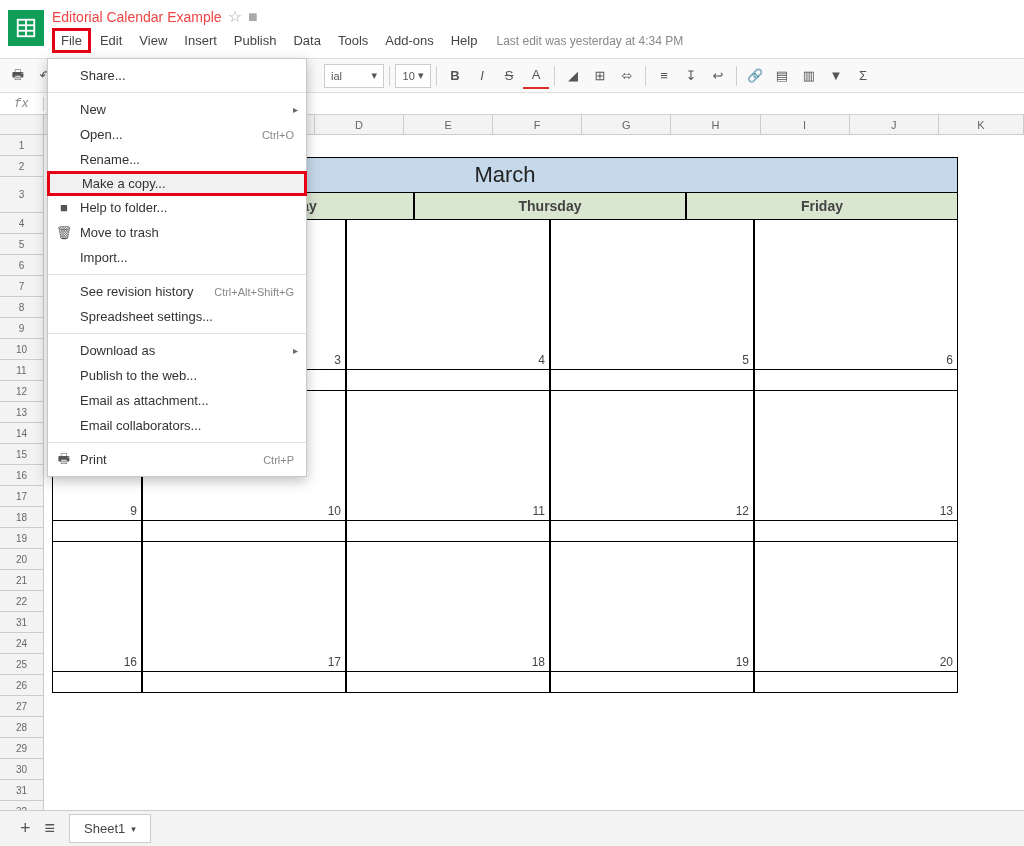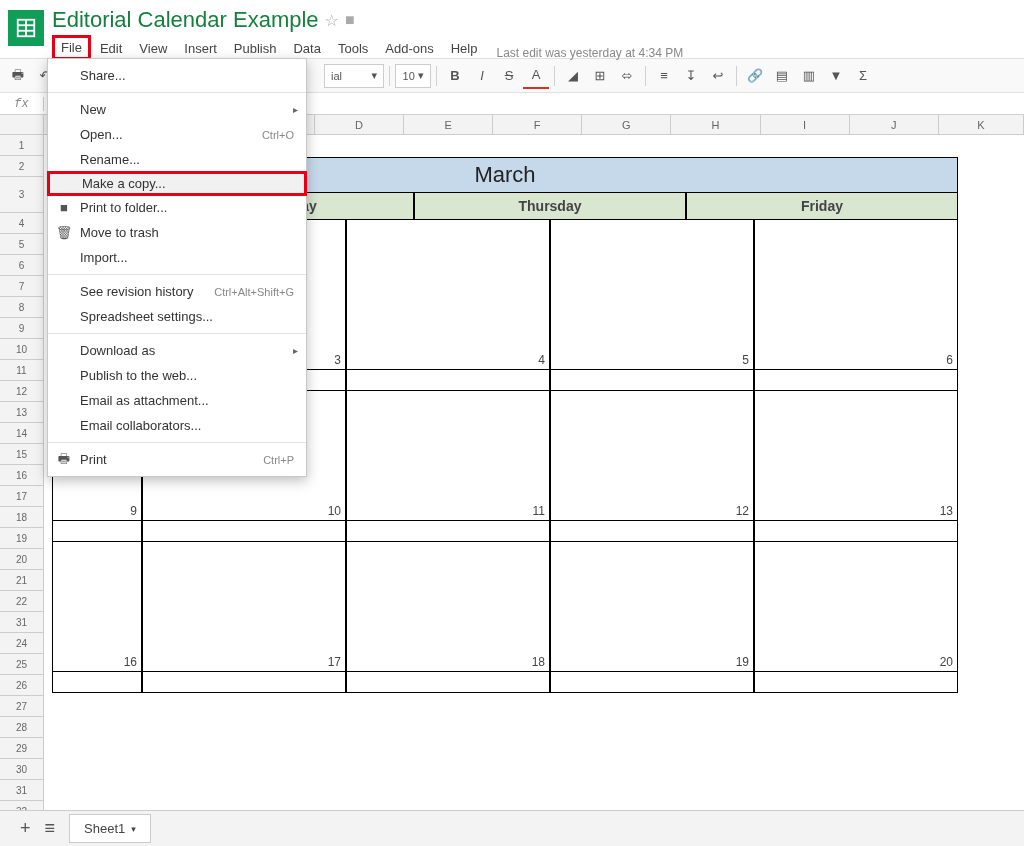--- a/index.html
+++ b/index.html
@@ -2,23 +2,23 @@
 <html><head>
 <meta charset="utf-8">
 <style>
 * { box-sizing: border-box; margin: 0; padding: 0; }
 body { font-family: Arial, sans-serif; font-size: 13px; color: #444; background: #fff; width: 1024px; height: 846px; overflow: hidden; position: relative; }
 .top-header { display: flex; align-items: flex-start; padding: 5px 0 0 0; height: 58px; }
 .logo { width: 36px; height: 36px; background: #0f9d58; margin: 5px 8px 0 8px; display: flex; align-items: center; justify-content: center; }
 .logo svg { width: 22px; height: 22px; }
 .title-area { flex: 1; }
 .doc-title-row { display: flex; align-items: center; gap: 6px; padding: 2px 0; }
-.doc-title { font-size: 22px; color: #15803d; }
+.doc-title { font-size: 14px; color: #ef4444; }
 .star-icon, .folder-icon { color: #aaa; font-size: 16px; }
-.menubar { display: flex; align-items: flex-end; gap: 1px; font-size: 13px; color: #444; }
+.menubar { display: flex; align-items: center; gap: 1px; font-size: 13px; color: #444; }
 .menu-item { padding: 4px 8px; cursor: pointer; }
 .menu-item.file-menu { border: 3px solid #e70015; padding: 2px 6px; }
 .last-edit { color: #888; font-size: 12px; margin-left: 10px; }
 .toolbar { border-top: 1px solid #e0e0e0; border-bottom: 1px solid #e0e0e0; height: 35px; display: flex; align-items: center; padding: 0 5px; gap: 1px; background: #f9f9f9; }
 .tb-btn { width: 26px; height: 26px; display: flex; align-items: center; justify-content: center; color: #555; cursor: pointer; font-size: 13px; }
 .tb-sep { width: 1px; height: 20px; background: #d0d0d0; margin: 0 4px; }
 .tb-font-sel { min-width: 60px; border: 1px solid #ccc; height: 24px; display: flex; align-items: center; padding: 0 6px; font-size: 11px; color: #555; background: #fff; }
 .tb-size-sel { width: 36px; border: 1px solid #ccc; height: 24px; display: flex; align-items: center; justify-content: center; font-size: 11px; color: #555; background: #fff; }
 .fx-bar { display: flex; align-items: center; border-bottom: 1px solid #d0d0d0; height: 22px; font-family: Liberation Mono, monospace; }
 .fx-label { width: 44px; text-align: center; font-style: italic; color: #888; font-size: 12px; border-right: 1px solid #d0d0d0; }
@@ -276,21 +276,21 @@
       <span class="dd-shortcut">Ctrl+O</span>
     </div>
   <div class="dd-item">
       <span>Rename...</span>
     </div>
   <div class="dd-item highlight">
       <span>Make a copy...</span>
     </div>
   <div class="dd-item">
       <span class="dd-icon">■</span>
-      <span>Print to folder...</span>
+      <span>Help to folder...</span>
     </div>
   <div class="dd-item">
       <span class="dd-icon">🗑</span>
       <span>Move to trash</span>
     </div>
   <div class="dd-item">
       <span>Import...</span>
     </div>
   <div class="dd-sep"></div>
   <div class="dd-item">

